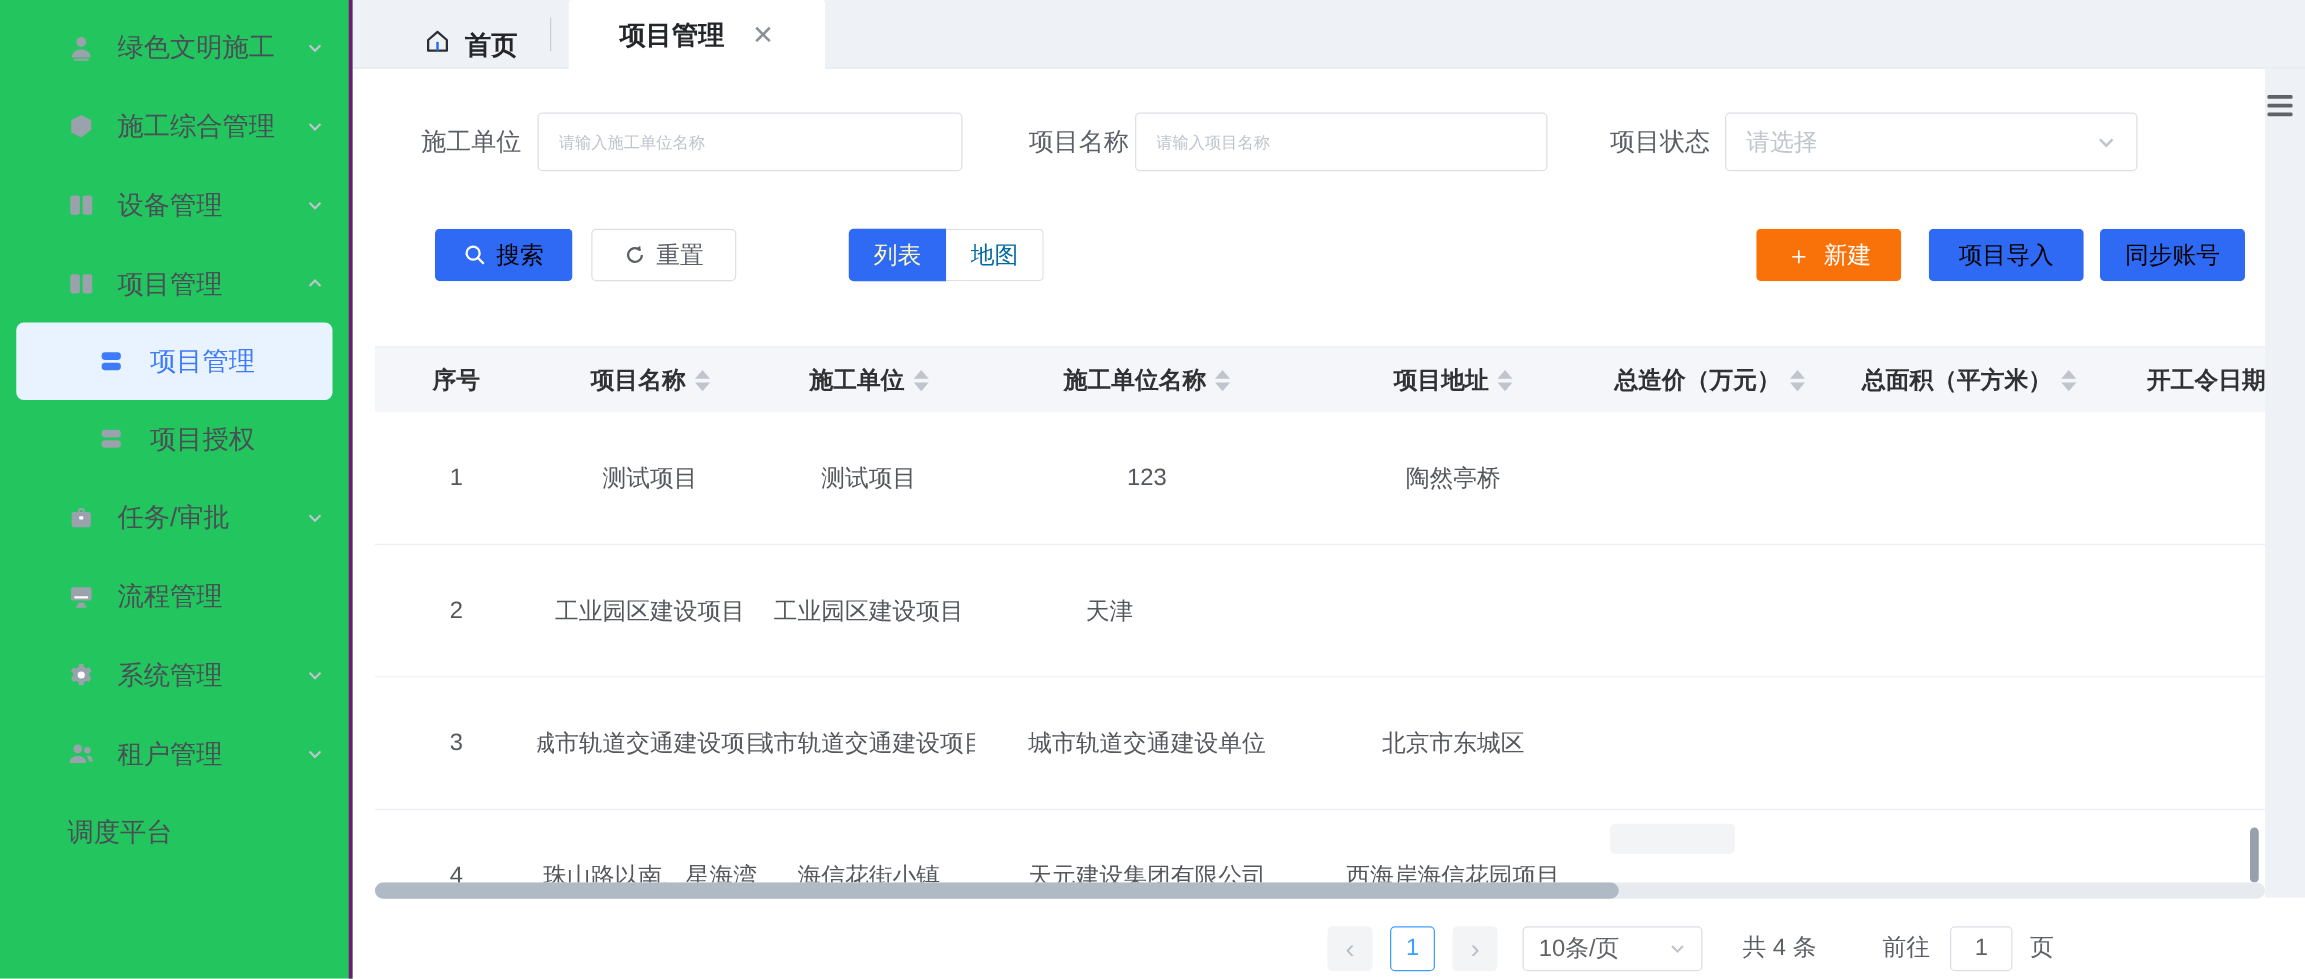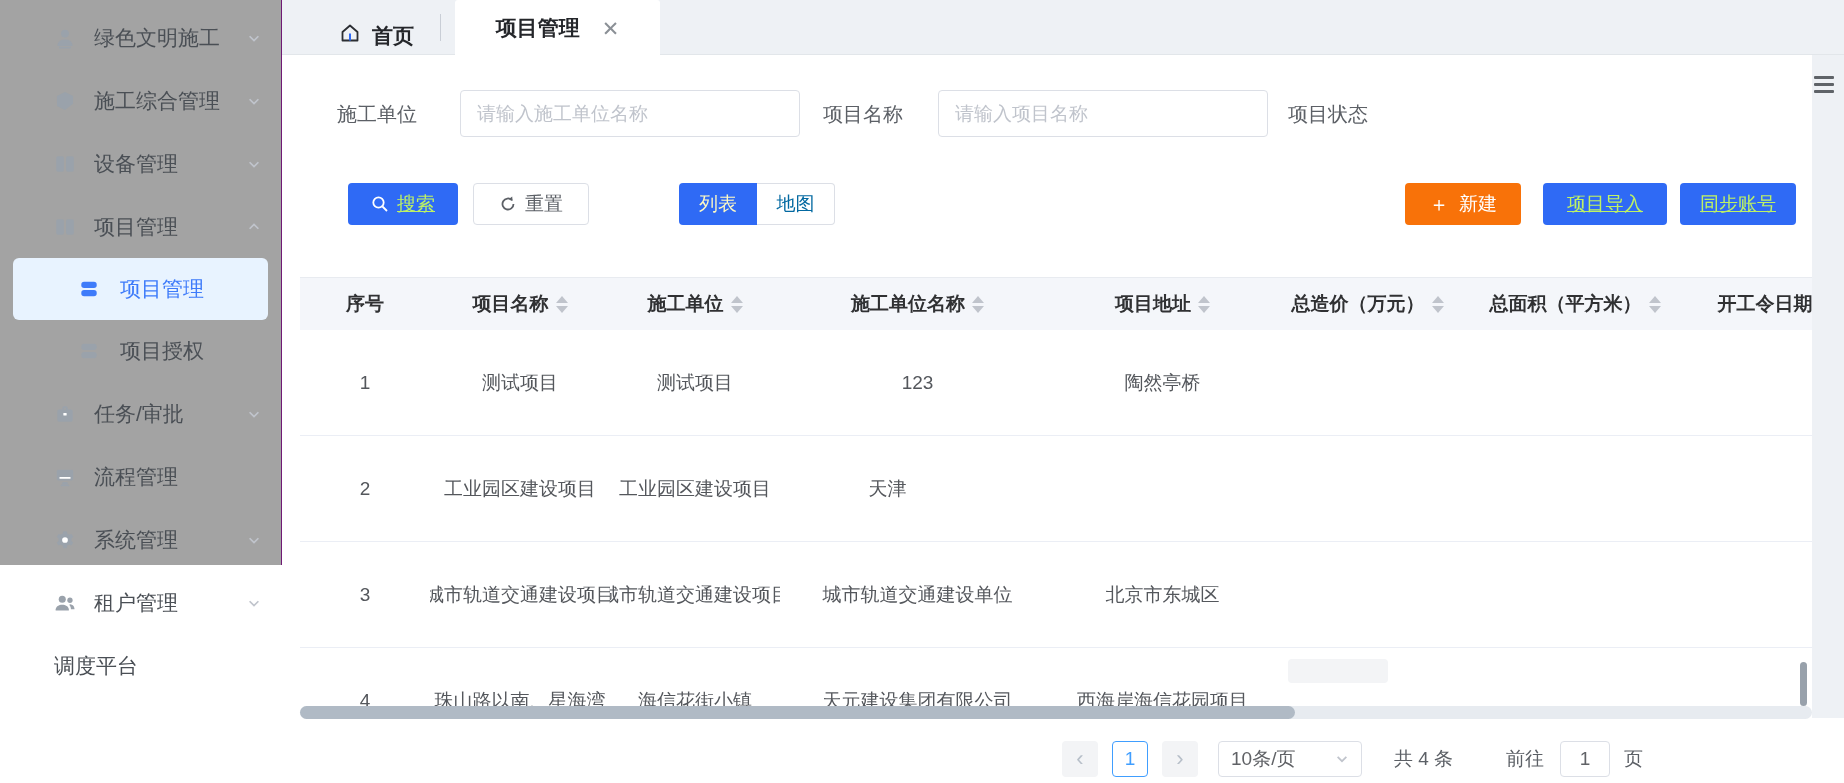--- a/index.html
+++ b/index.html
@@ -1,22 +1,22 @@
 <!DOCTYPE html>
 <html><head>
 <meta charset="utf-8">
 <style>
   html,body{margin:0;padding:0;background:#fff;}
   *{box-sizing:border-box;}
   #app{position:relative;width:1844px;height:783px;overflow:hidden;
        font-family:"Liberation Sans","DejaVu Sans",sans-serif;color:#303133;}
 
   
-  .sidebar{position:absolute;left:0;top:0;width:282px;height:565px;background:#a3a3a3;
-           border-right:1px solid #701a75;padding-top:6px;z-index:5;}
+  .sidebar{position:absolute;left:0;top:0;width:282px;height:783px;background:#22c55e;
+           border-right:3px solid #701a75;padding-top:6px;z-index:5;}
   .sb-item{position:relative;display:flex;align-items:center;height:63px;padding-left:54px;
            cursor:pointer;color:#4a4f55;font-size:21px;}
   .sb-item .sb-icon{width:22px;height:22px;display:inline-flex;align-items:center;justify-content:center;}
   .sb-item .sb-icon svg{width:22px;height:22px;fill:#9aa2ab;}
   .sb-item .sb-label{margin-left:18px;white-space:nowrap;}
   .sb-item.noicon .sb-label{margin-left:0;}
   .sb-chev{position:absolute;right:20px;top:50%;transform:translateY(-50%);display:flex;}
   .sb-chev svg{width:14px;height:14px;stroke:#c0c4cc;fill:none;stroke-width:2;}
   .sb-item.sub{height:62px;margin:0 13px;padding-left:65px;border-radius:6px;}
   .sb-item.sub .sb-label{margin-left:20px;}
@@ -37,33 +37,33 @@
 
   
   .content{position:absolute;left:282px;top:55px;right:0;bottom:0;background:#fff;}
   .right-strip{position:absolute;left:1530px;top:0;width:32px;height:663px;background:#eef1f5;}
   .hamburger{position:absolute;left:1532px;top:21px;width:20px;height:18px;cursor:pointer;}
   .hamburger span{display:block;height:3px;background:#5f6368;margin-bottom:4px;border-radius:1px;}
 
   
   .f-label{position:absolute;top:47px;height:24px;line-height:24px;font-size:20px;color:#5c6066;}
   .f-input{position:absolute;top:35px;height:47px;border:1px solid #dcdfe6;border-radius:4px;
-           background:#fff;font-size:19px;color:#333;padding:0 16px;outline:none;width:340px;
-           font-family:inherit;margin-left:30px;}
+           background:#fff;font-size:13px;color:#333;padding:0 16px;outline:none;width:340px;
+           font-family:inherit;}
   .f-input::placeholder{color:#c0c4cc;}
   .f-select{position:absolute;top:35px;height:47px;border:1px solid #dcdfe6;border-radius:4px;
             background:#fff;display:flex;align-items:center;padding:0 16px;cursor:pointer;width:330px;}
   .f-select .ph{color:#c0c4cc;font-size:19px;flex:1;}
   .f-select svg{width:16px;height:16px;stroke:#c0c4cc;fill:none;stroke-width:2;}
 
   
   .btn{position:absolute;top:128px;height:42px;border-radius:4px;display:flex;align-items:center;
        justify-content:center;font-size:19px;cursor:pointer;border:1px solid transparent;}
   .btn svg{margin-right:8px;}
-  .btn-blue{background:#2f6af5;color:#bef264;text-decoration:underline;}
+  .btn-blue{background:#2f6af5;color:#000000;}
   .btn-plain{background:#fff;border-color:#dcdfe6;color:#5c6066;}
   .btn-orange{background:#f87209;color:#fff;}
   .toggle{position:absolute;top:128px;left:397px;height:42px;display:flex;cursor:pointer;}
   .toggle .tg{width:78px;display:flex;align-items:center;justify-content:center;font-size:19px;}
   .toggle .tg.on{background:#2f6af5;color:#fef9c3;border-radius:4px 0 0 4px;}
   .toggle .tg.off{background:#fff;color:#0369a1;border:1px solid #dcdfe6;border-left:none;border-radius:0 4px 4px 0;}
 
   
   .tbl-wrap{position:absolute;left:18px;top:222px;width:1512px;height:441px;overflow:hidden;}
   .tbl{width:1545px;}
@@ -263,20 +263,26 @@
         <span></span>
         <span></span>
         <span></span>
       </div>
 
     <span class="f-label" style="left:55px">施工单位</span>
     <input class="f-input" style="left: 148px; width: 340px;" placeholder="请输入施工单位名称">
     <span class="f-label" style="left:541px">项目名称</span>
     <input class="f-input" style="left: 626px; width: 330px;" placeholder="请输入项目名称">
     <span class="f-label" style="left:1006px">项目状态</span>
+    <div class="f-select" style="left:1098px">
+      <span class="ph">请选择</span>
+      <svg viewBox="0 0 16 16">
+          <polyline points="3,5.5 8,10.5 13,5.5"></polyline>
+        </svg>
+    </div>
 
     <div class="btn btn-blue" style="left:66px;width:110px">
       <svg width="18" height="18" viewBox="0 0 18 18">
           <circle cx="7.5" cy="7.5" r="5.2" fill="none" stroke="#fff" stroke-width="1.8"></circle>
           <line x1="11.5" y1="11.5" x2="16" y2="16" stroke="#fff" stroke-width="1.8"></line>
         </svg>
       <span>搜索</span>
     </div>
     <div class="btn btn-plain" style="left:191px;width:116px">
       <svg width="18" height="18" viewBox="0 0 18 18">

